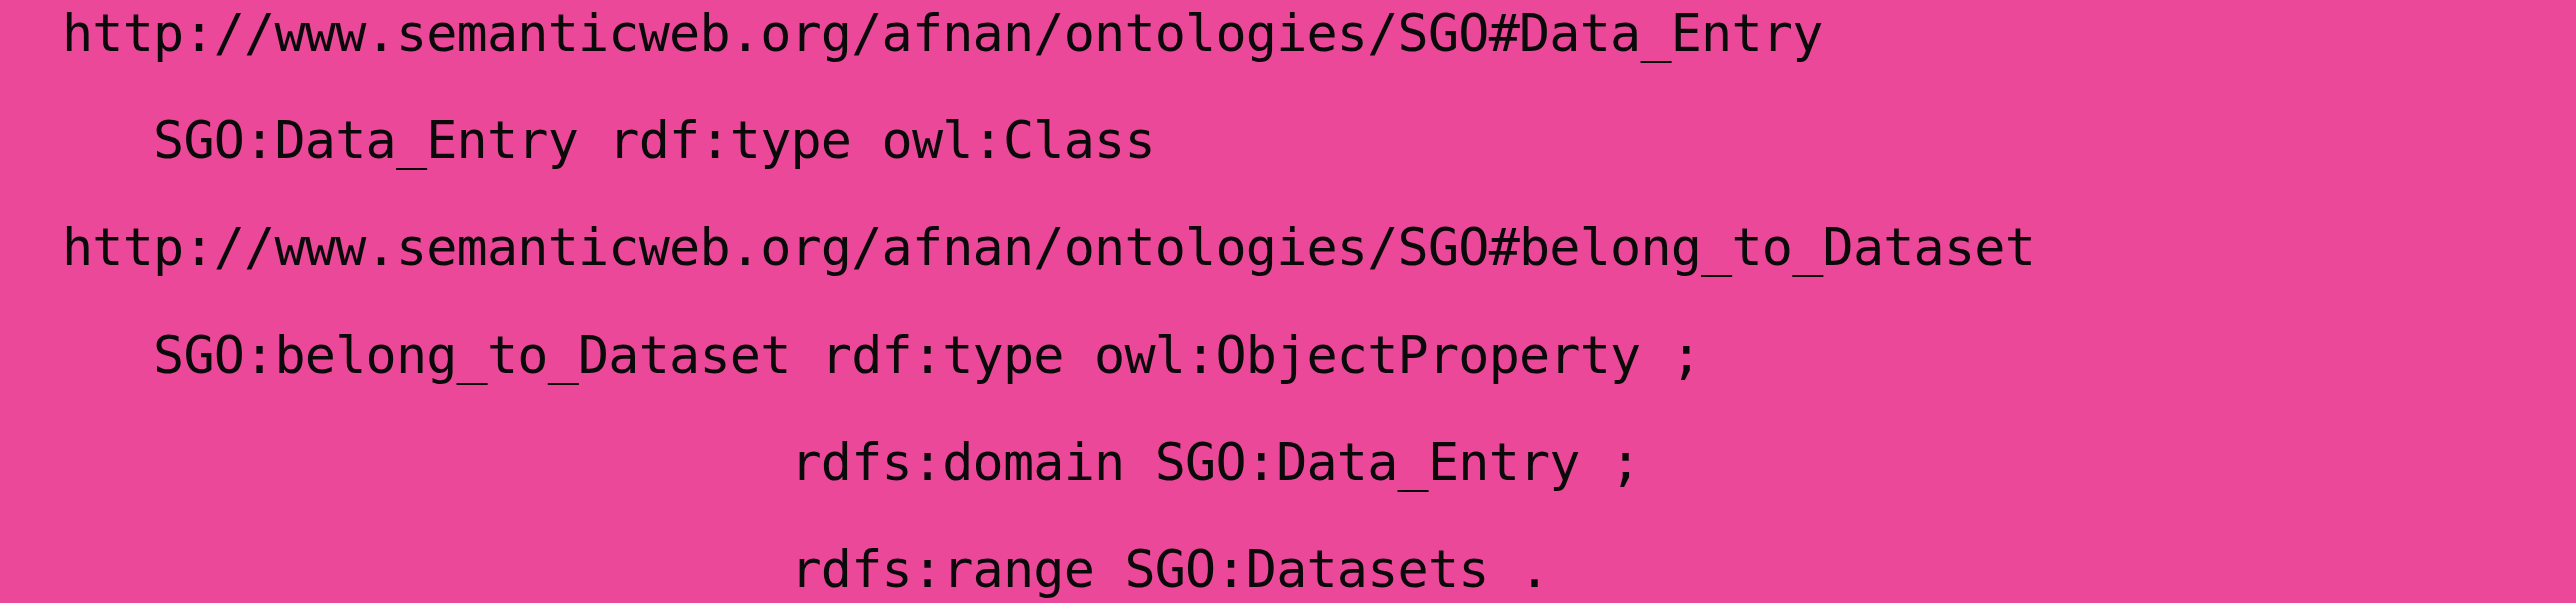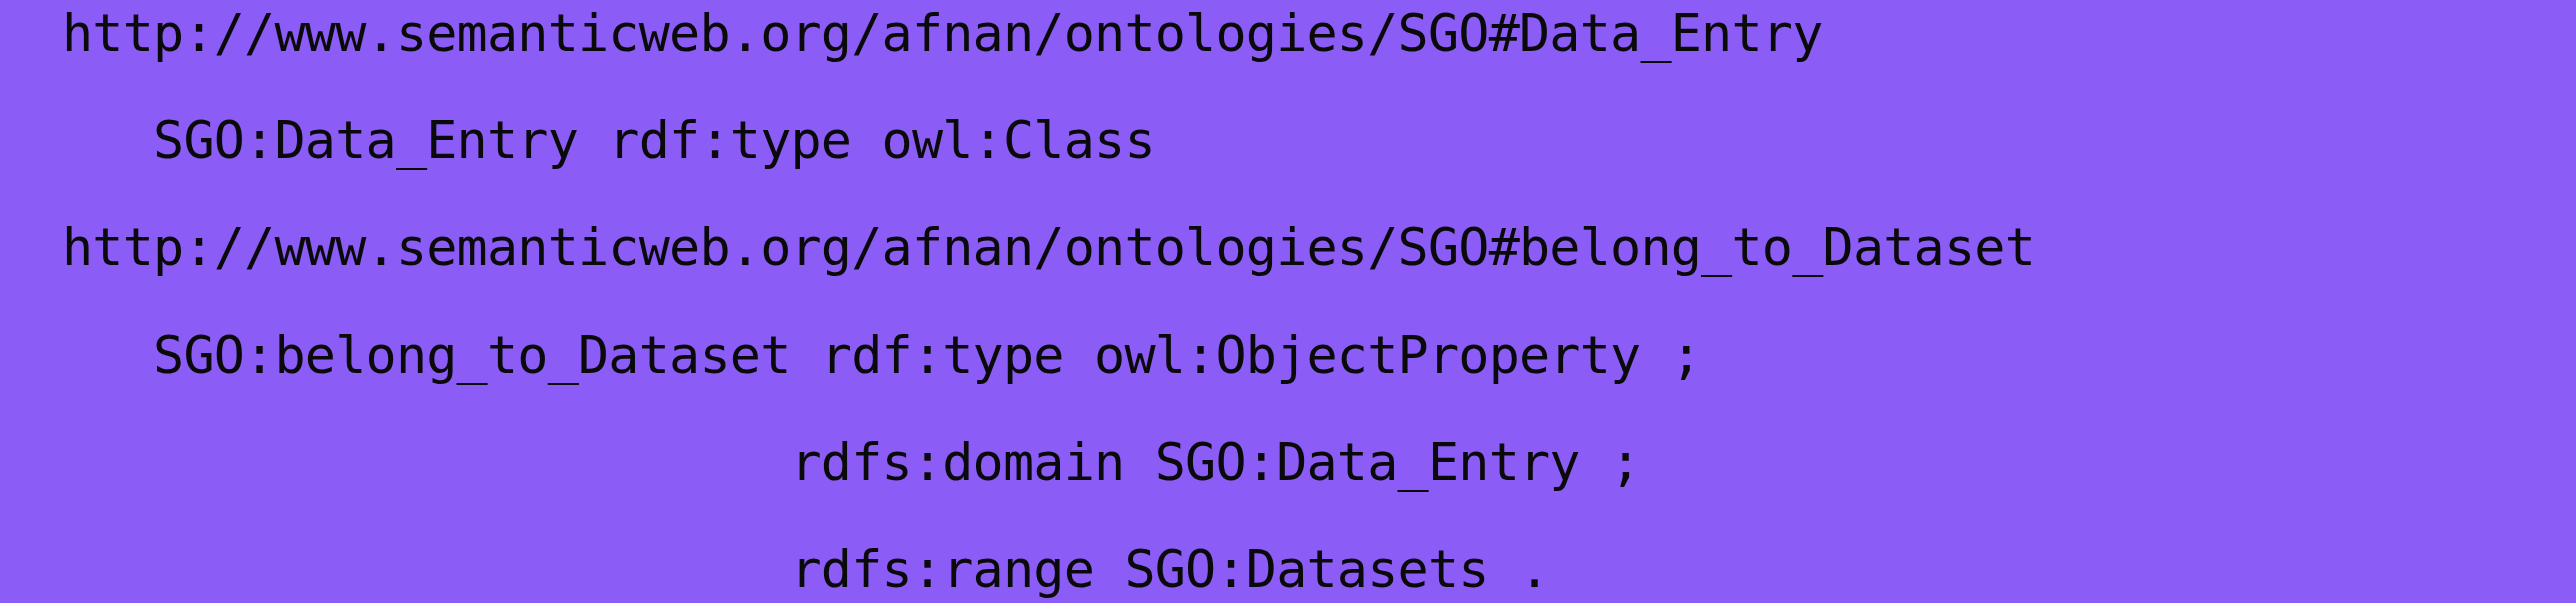--- a/index.html
+++ b/index.html
@@ -8,21 +8,21 @@
     padding: 0;
     background: #ffffff;
   }
   body {
     font-family: "DejaVu Sans Mono", "Liberation Mono", monospace;
   }
   #screenshot {
     position: relative;
     width: 2576px;
     height: 603px;
-    background: #8b5cf6;
+    background: #ec4899;
     overflow: hidden;
   }
   .code-block {
     position: absolute;
     left: 0;
     top: 0;
     width: 2576px;
     height: 603px;
     padding: 0;
     margin: 0;

